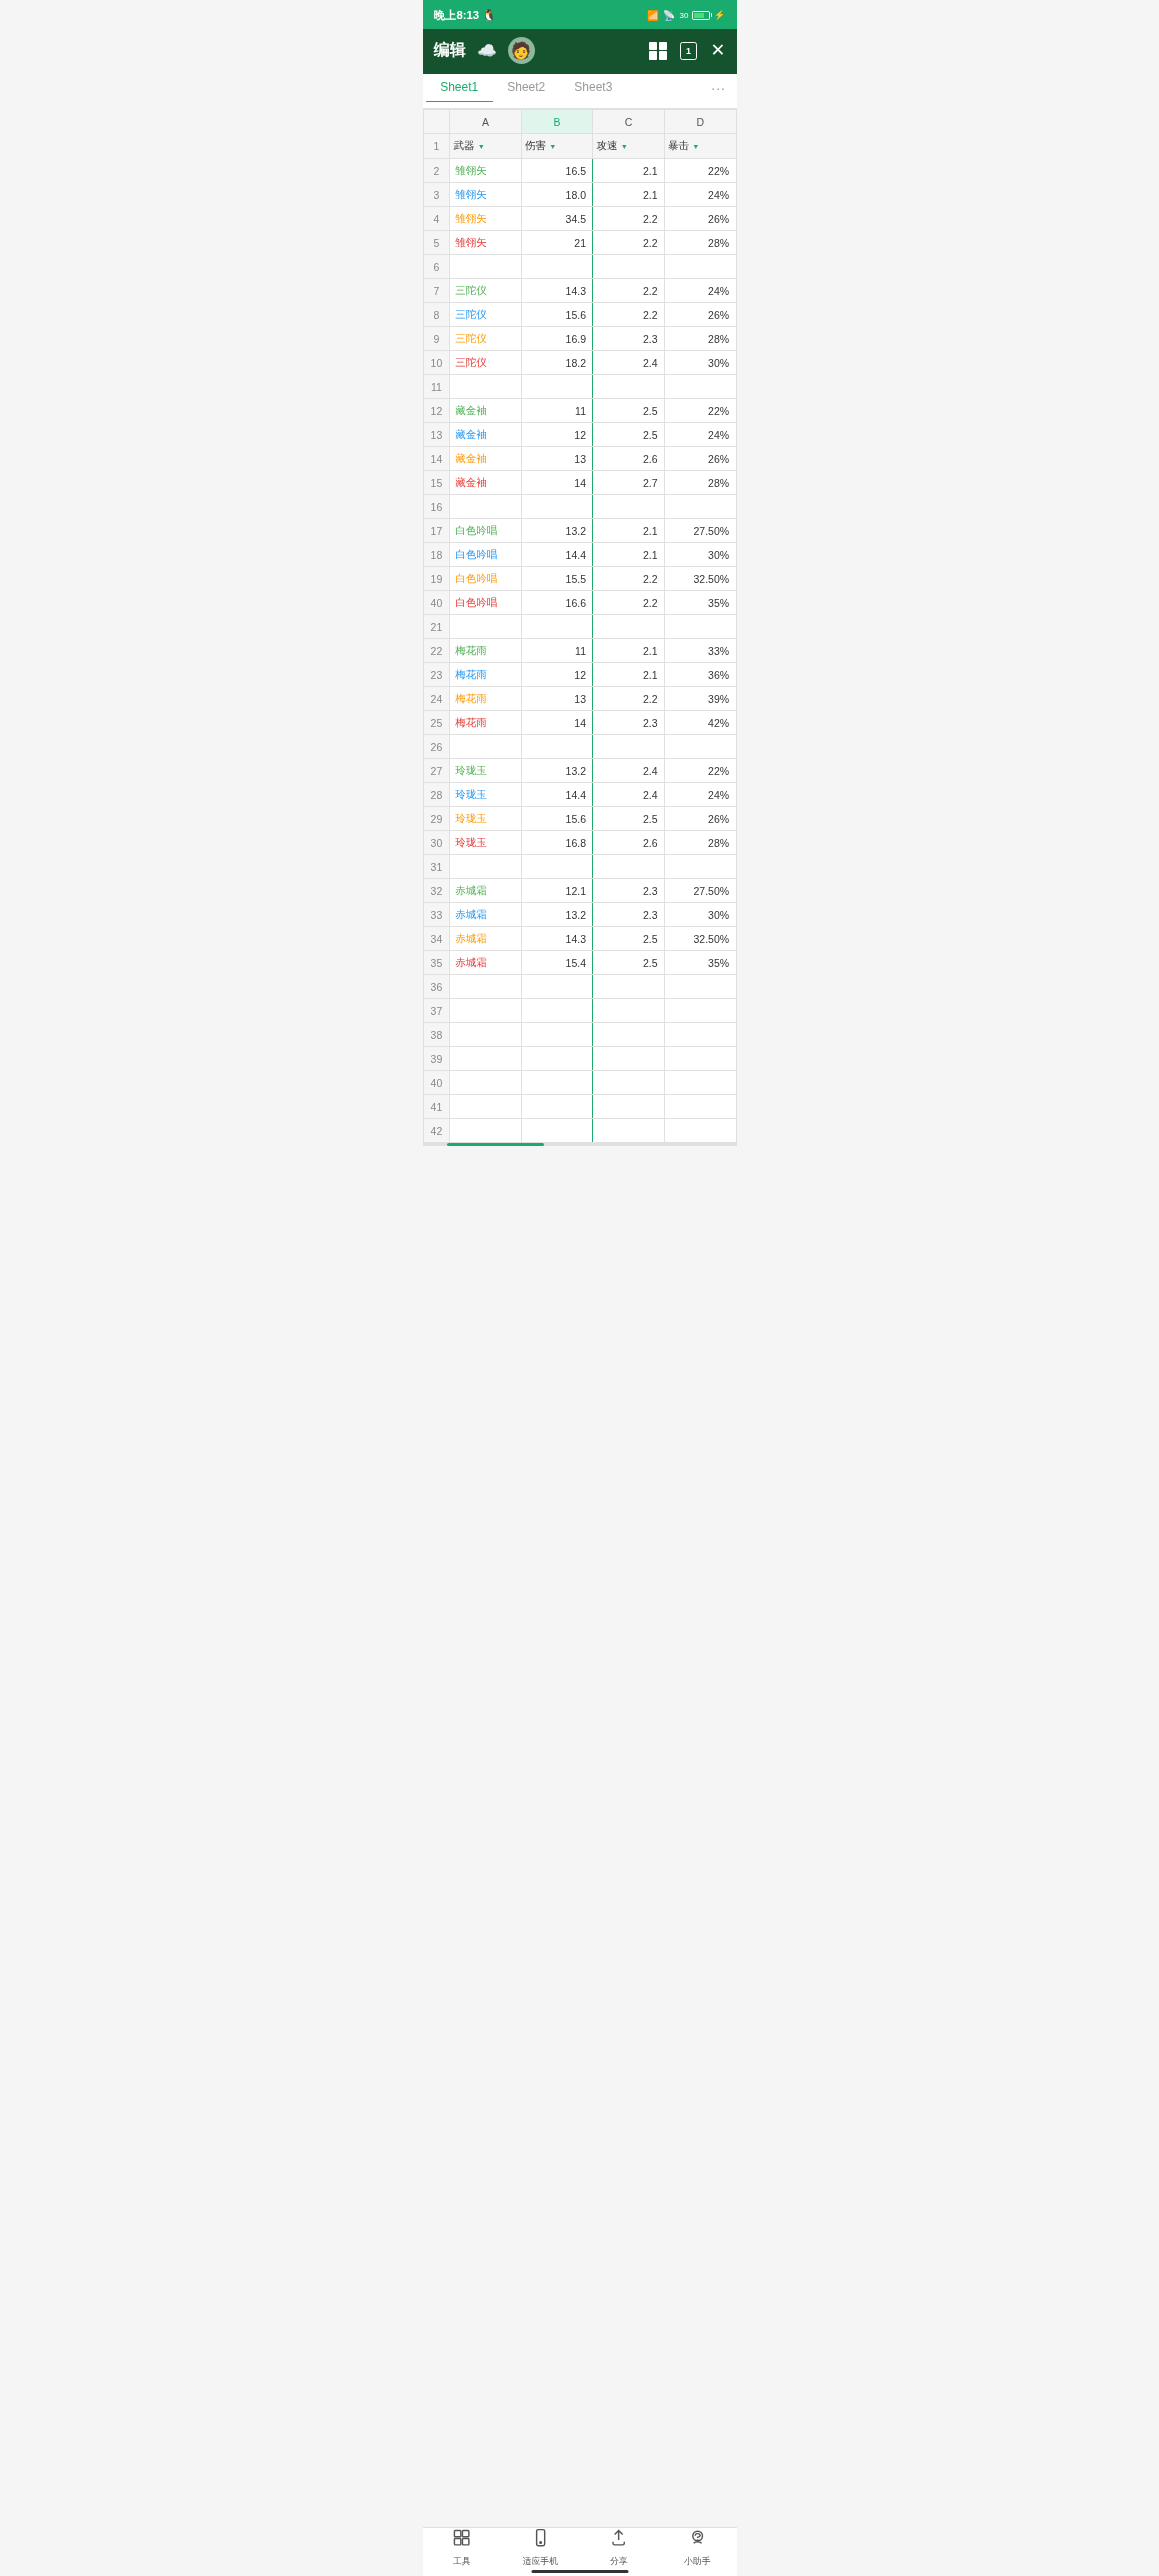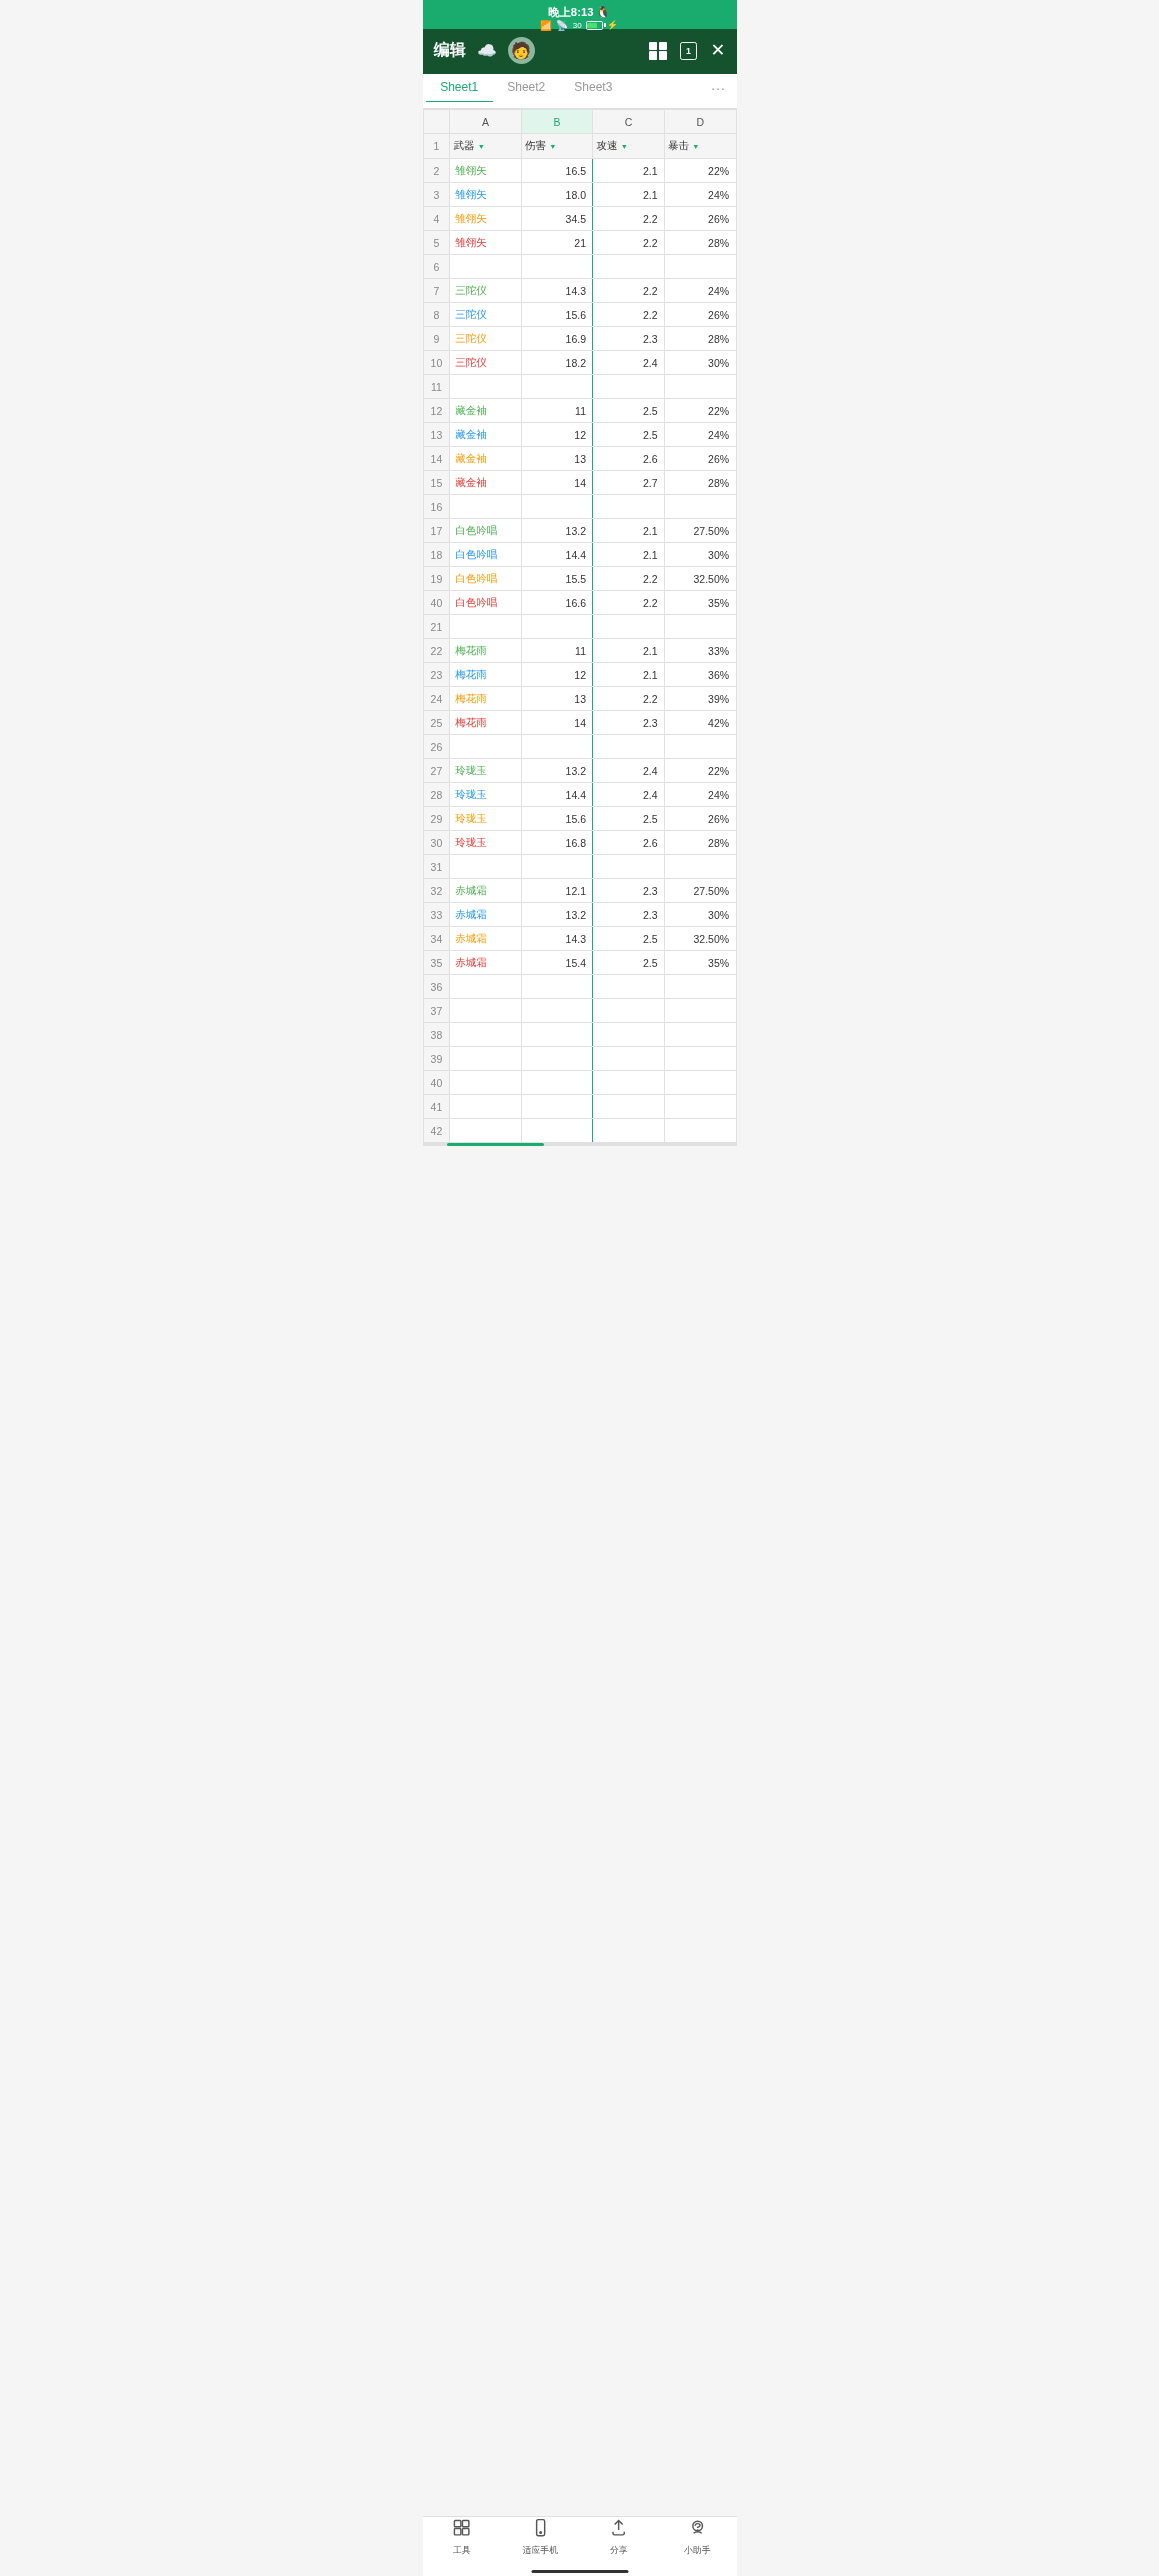--- a/index.html
+++ b/index.html
@@ -13,21 +13,20 @@
     }
 
     
     .status-bar {
       background: #1aac6e;
       display: flex;
       justify-content: space-between;
       align-items: center;
       padding: 4.8px 11.3px 3.2px;
       height: 29px;
-      flex-direction: column;
     }
     .status-time {
       color: white;
       font-size: 11.3px;
       font-weight: 600;
       display: flex;
       align-items: center;
       gap: 3.2px;
     }
     .status-icons {
@@ -247,22 +246,22 @@
     .bottom-nav {
       position: fixed;
       bottom: 0;
       left: 50%;
       transform: translateX(-50%);
       width: 314px;
       background: white;
       border-top: 0.8px solid #e0e0e0;
       display: flex;
       justify-content: space-around;
-      align-items: center;
-      height: 60px;
+      align-items: flex-start;
+      height: 49px;
       padding-bottom: 18px;
     }
     .nav-item {
       display: flex;
       flex-direction: column;
       align-items: center;
       gap: 2.4px;
       cursor: pointer;
       flex: 1;
     }

